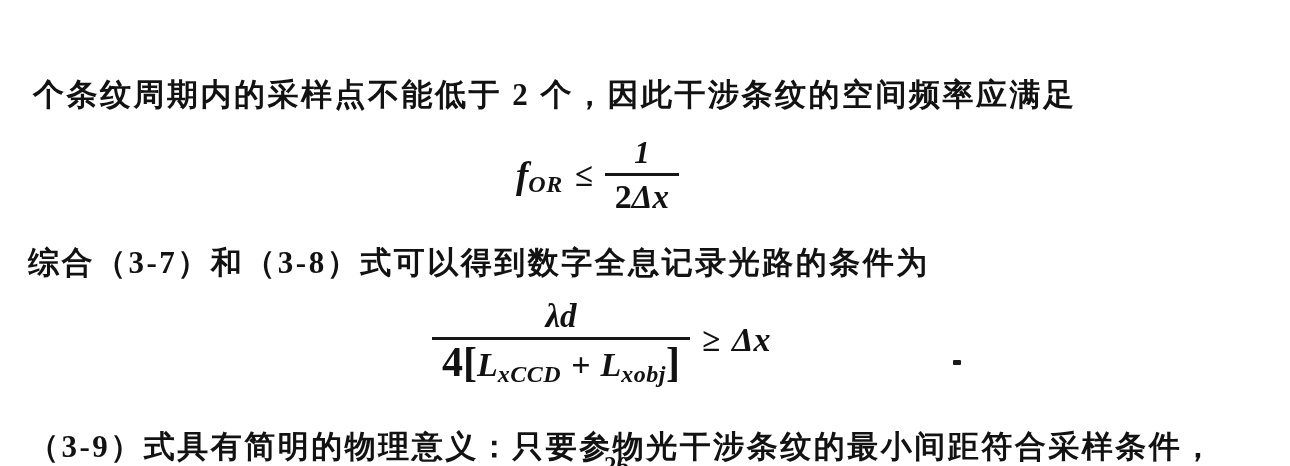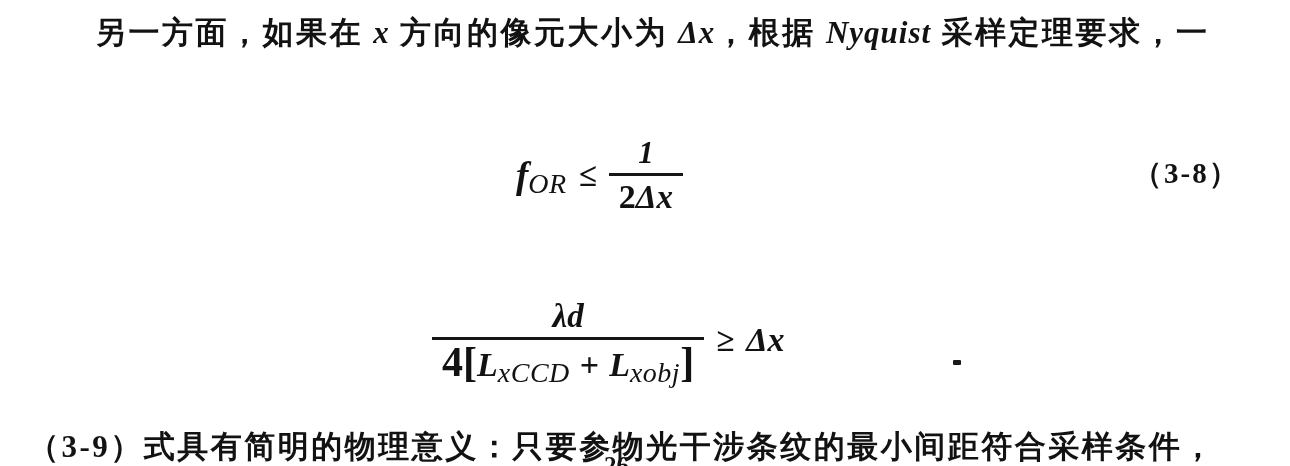--- a/index.html
+++ b/index.html
@@ -27,21 +27,21 @@
   }
   .eq {
     position:absolute;
     display:flex;
     align-items:center;
     white-space:nowrap;
     color:#121212;
   }
   .eq .sym   { font-style:italic; font-weight:600; font-size:37px; line-height:1; }
   .eq .rel   { font-weight:600; font-size:33px; line-height:1; margin:0 12px; }
-  .eq sub    { font-style:italic; font-weight:400; font-size:28px; line-height:1; position:relative; top:9px; letter-spacing:0.5px; }
+  .eq sub    { font-style:italic; font-weight:700; font-size:24px; line-height:1; position:relative; top:9px; letter-spacing:0.5px; }
   .eq .upright { font-style:normal; font-weight:600; font-size:34px; line-height:1; }
   .eq .bracket { font-style:normal; font-weight:600; font-size:42px; line-height:0.9; }
   .frac {
     display:inline-flex;
     flex-direction:column;
     align-items:center;
     vertical-align:middle;
   }
   .frac .num {
     font-style:italic; font-weight:600; font-size:31px; line-height:1.1;
@@ -71,39 +71,37 @@
     font-weight:700;
     font-size:25px;
     color:#121212;
   }
 </style>
 </head>
 <body>
 
 <div id="page">
 
-  <div class="cjk-line" style="left:95px; top:12px;">
-    <span>另一方面，如果在 </span><span class="lat-var">x</span><span> 方向的像元大小为 </span><span class="lat-var">Δx</span><span>，根据 </span><span class="lat-var">Nyquist</span><span> 采样定理要求，一</span>
-  </div>
 
+  <div class="cjk-line" style="left:33px; top:74px;">个条纹周期内的采样点不能低于 2 个，因此干涉条纹的空间频率应满足</div>
 
   <div class="eq" style="left:516px; top:136px;">
     <span class="sym">f</span>
       <sub>OR</sub>
     <span class="rel">≤</span>
     <span class="frac">
       <span class="num">1</span>
       <span class="den">
         <span class="upright">2</span>
           <span class="sym" style="font-size:33px;">Δx</span>
       </span>
     </span>
   </div>
-  <div class="eq-label" style="left:1133px; top:154px;">（3-8）</div>
 
+  <div class="cjk-line" style="left:28px; top:242px;">综合（3-7）和（3-8）式可以得到数字全息记录光路的条件为</div>
 
   <div class="eq" style="left:432px; top:298px;align-items:center;">
     <span class="frac">
       <span class="num" style="font-size:33px;">λd</span>
       <span class="den">
         <span class="bracket">4[</span>
           <span class="sym" style="font-size:34px;">L</span>
           <sub style="top:6px;">xCCD</sub>
           <span class="upright" style="margin:0 10px;">+</span>
           <span class="sym" style="font-size:34px;">L</span>

